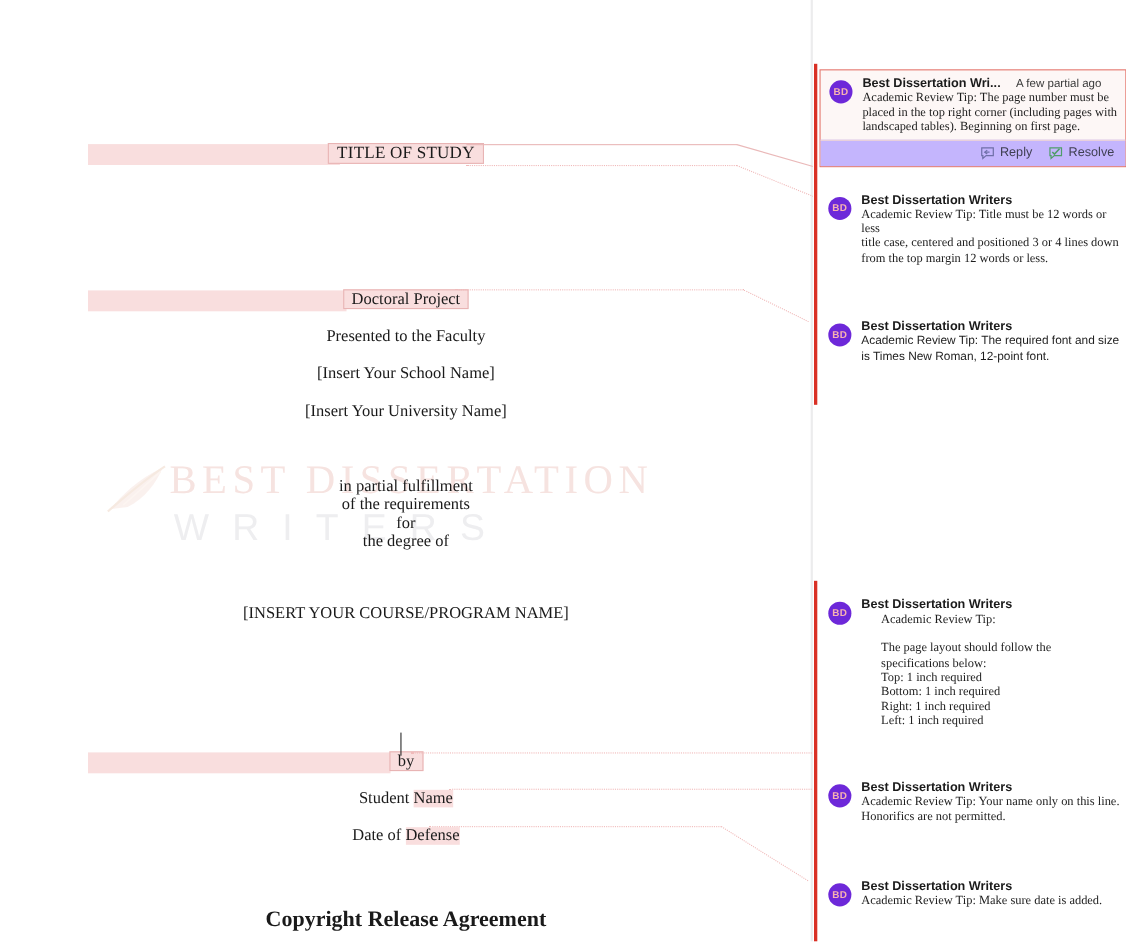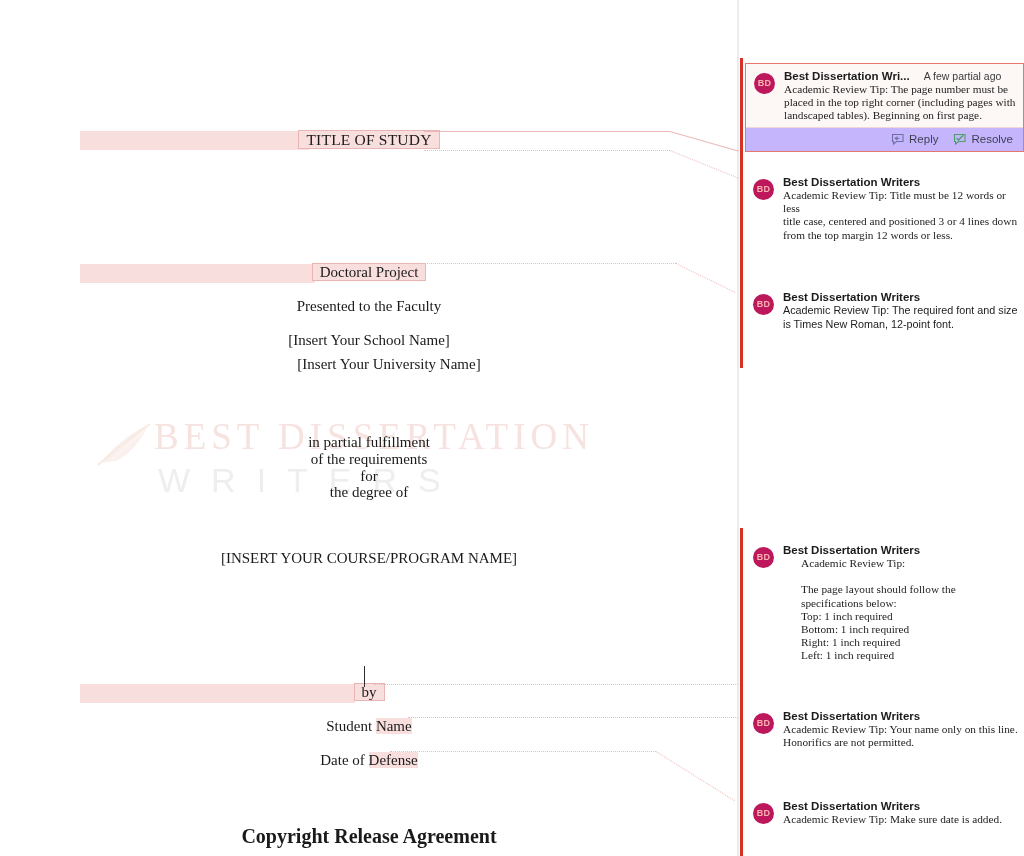--- a/index.html
+++ b/index.html
@@ -168,21 +168,21 @@
   }
   .comment-card.selected {
     border: 1px solid #e4786f;
     background: #fdf7f6;
   }
   .avatar {
     position: absolute;
     left: 8px; top: 9px;
     width: 21px; height: 21px;
     border-radius: 50%;
-    background: #be185d;
+    background: #6d28d9;
     color: #f6b3b1;
     font-family: "Liberation Sans", sans-serif;
     font-size: 9px;
     font-weight: bold;
     line-height: 21px;
     text-align: center;
     letter-spacing: 0.3px;
   }
   .comment-body {
     margin-left: 38px;
@@ -267,21 +267,21 @@
   <div class="docline title-line" style="top:131px;">
     <span class="hl-word sel-box">TITLE OF STUDY</span>
   </div>
 
   <div class="docline" style="top:264px;">
     <span class="hl-word sel-box">Doctoral Project</span>
   </div>
 
   <div class="docline" style="top:298px;">Presented to the Faculty</div>
   <div class="docline" style="top:332px;">[Insert Your School Name]</div>
-  <div class="docline" style="top:356px;padding-left:20px;">[Insert Your University Name]</div>
+  <div class="docline" style="top:366px;">[Insert Your University Name]</div>
 
   <div class="docline" style="top:434px;">in partial fulfillment</div>
   <div class="docline" style="top:451px;">of the requirements</div>
   <div class="docline" style="top:468px;">for</div>
   <div class="docline" style="top:484px;">the degree of</div>
 
   <div class="docline" style="top:550px;">[INSERT YOUR COURSE/PROGRAM NAME]</div>
 
   <div class="docline" style="top:684px;text-align:center;">
     <span class="hl-word sel-box">by</span>

